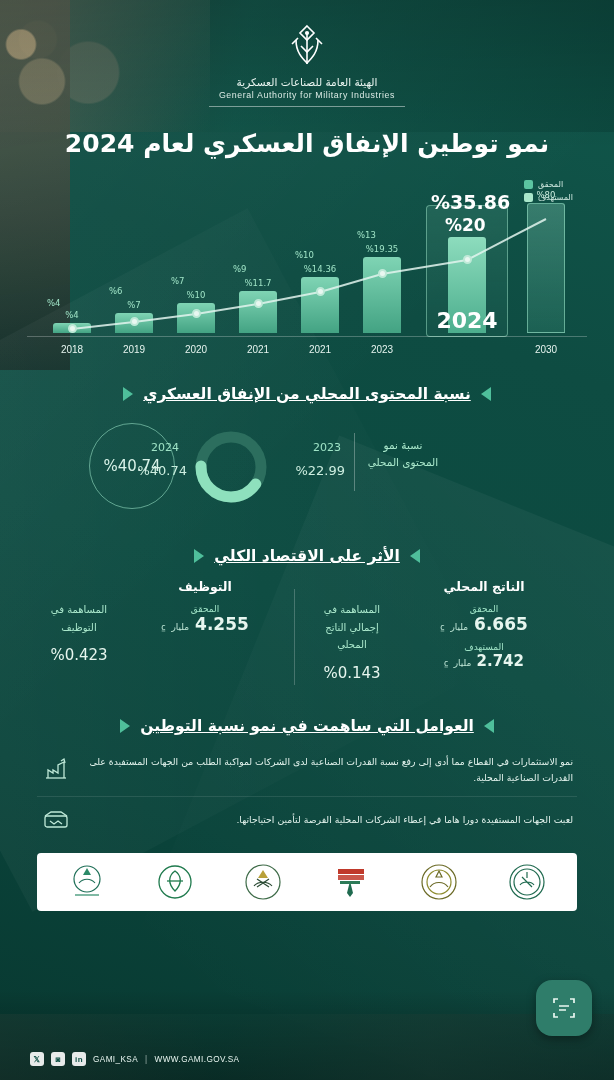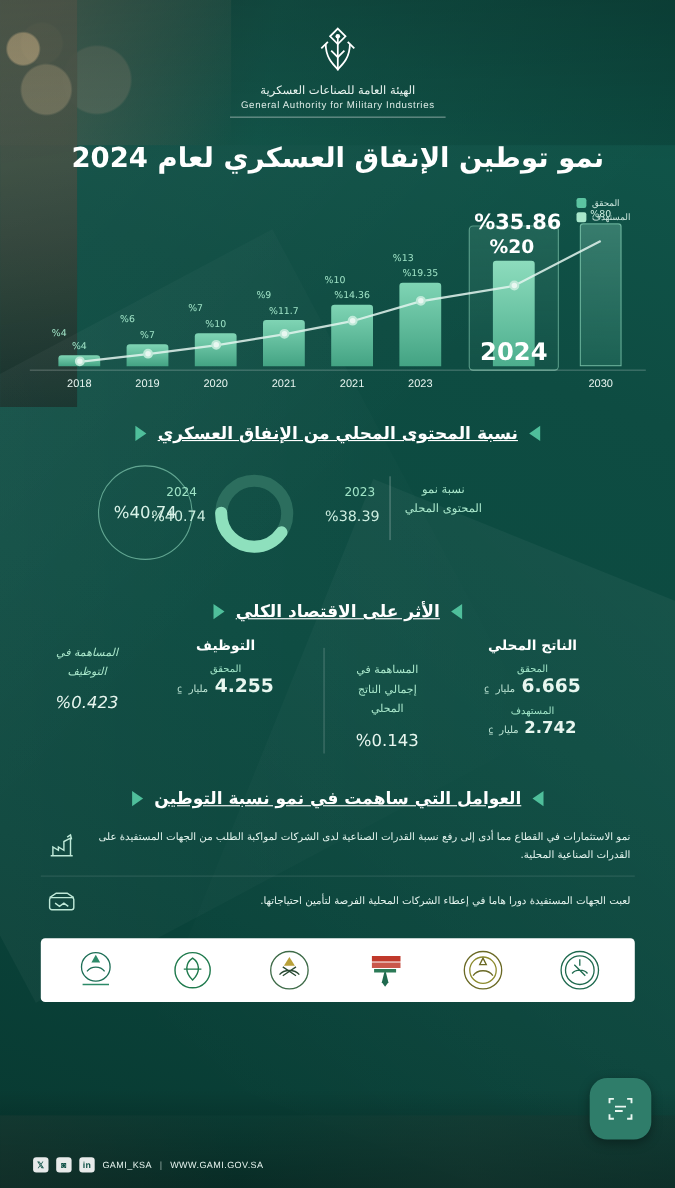--- a/index.html
+++ b/index.html
@@ -347,21 +347,21 @@
       <h2>نسبة المحتوى المحلي من الإنفاق العسكري</h2>
       <span class="arrow-right"></span>
     </div>
 
     <div class="donut-block">
 
       <div class="ring-ar" style="position:absolute; right:148px; top:24px; width:72px;">نسبة نمو المحتوى المحلي</div>
       <div class="vline" style="right:232px; top:20px; height:58px;"></div>
 
       <div class="donut-label" style="right:246px; top:26px;">2023</div>
-      <div class="donut-label dl-num" style="right:242px; top:48px; font-size:13px;">%38.39</div>
+      <div class="donut-label dl-num" style="right:242px; top:48px; font-size:13px;">%22.99</div>
 
       <svg width="80" height="80" viewBox="0 0 80 80" style="position:absolute; right:316px; top:14px;">
         <circle cx="40" cy="40" r="30" fill="none" stroke="#2c6e5e" stroke-width="11"></circle>
         <circle cx="40" cy="40" r="30" fill="none" stroke="#8ee0bd" stroke-width="11" stroke-dasharray="77 112" stroke-dashoffset="-18" stroke-linecap="round"></circle>
       </svg>
 
       <div class="donut-label" style="right:408px; top:26px;">2024</div>
       <div class="donut-label dl-num" style="right:400px; top:48px; font-size:13px;">%40.74</div>
 
       <div class="circle-40" style="left:62px; top:10px;">%40.74</div>
@@ -401,21 +401,21 @@
       <div class="t-col" style="right:304px; top:6px; width:156px;">
         <div class="t-title">التوظيف</div>
         <div class="t-sub">المحقق</div>
         <div class="t-val">
           <span>4.255</span>
           <small>مليار</small>
           <small class="riyal">⃀</small>
         </div>
       </div>
 
-      <div class="t-mid" style="right:466px; top:12px; width:84px;font-style:italic;">
+      <div class="t-mid" style="right:466px; top:28px; width:84px;">
         <span>المساهمة في التوظيف</span>
         <span class="num">%0.423</span>
       </div>
     </div>
 
     <div class="sec-head" style="margin-top:4px;">
       <span class="arrow-left"></span>
       <h2>العوامل التي ساهمت في نمو نسبة التوطين</h2>
       <span class="arrow-right"></span>
     </div>

